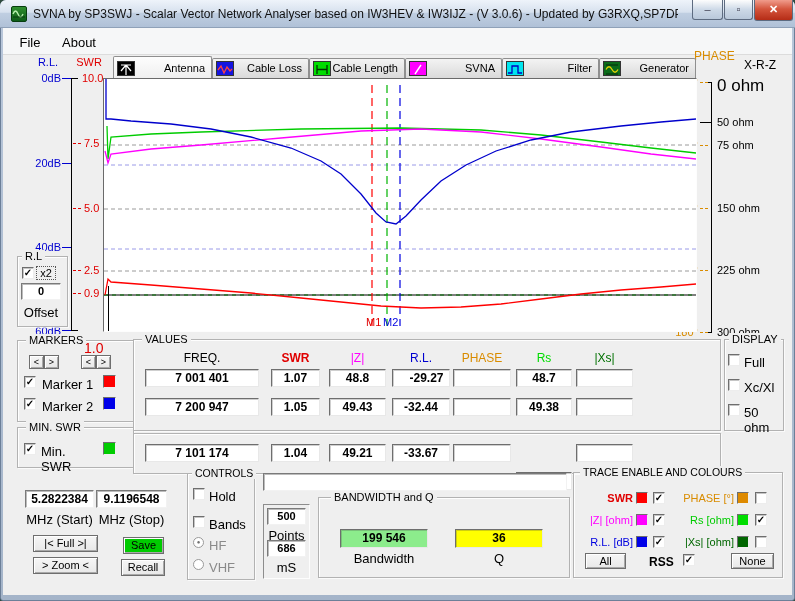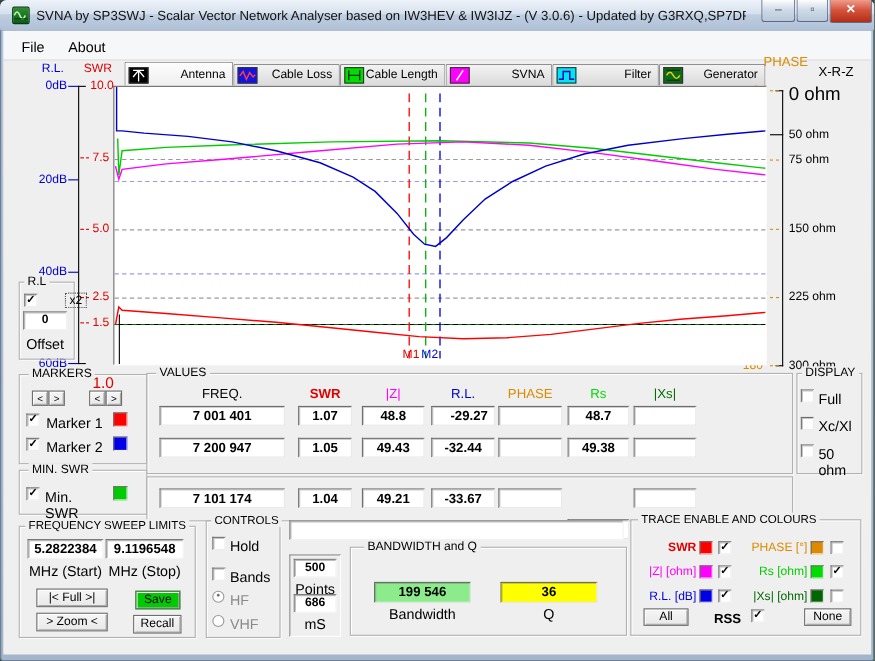--- a/index.html
+++ b/index.html
@@ -110,21 +110,21 @@
 <div class="abs" style="left:62px;top:247px;width:9px;height:1px;background:#0000d0;"></div>
 <div class="abs" style="left:62px;top:330px;width:9px;height:1px;background:#0000d0;"></div>
 <div class="abs dash-red" style="left:73px;top:143px;width:9px;height:1px;"></div>
 <div class="abs dash-red" style="left:73px;top:208px;width:9px;height:1px;"></div>
 <div class="abs dash-red" style="left:73px;top:270px;width:9px;height:1px;"></div>
 <div class="abs dash-red" style="left:73px;top:293px;width:9px;height:1px;"></div>
 <div class="abs" style="left:82px;top:72px;width:26px;font-size:11px;color:#e00000;">10.0</div>
 <div class="abs" style="left:84px;top:137px;width:24px;font-size:11px;color:#e00000;">7.5</div>
 <div class="abs" style="left:84px;top:202px;width:24px;font-size:11px;color:#e00000;">5.0</div>
 <div class="abs" style="left:84px;top:264px;width:24px;font-size:11px;color:#e00000;">2.5</div>
-<div class="abs" style="left:84px;top:287px;width:24px;font-size:11px;color:#e00000;">1.5</div>
+<div class="abs" style="left:84px;top:287px;width:24px;font-size:11px;color:#e00000;">0.9</div>
 <div class="abs" style="left:84px;top:340px;width:24px;font-size:14px;color:#e00000;">1.0</div>
 <div class="abs" style="left:28px;top:72px;width:33px;font-size:11px;color:#0000d0;text-align:right;">0dB</div>
 <div class="abs" style="left:28px;top:157px;width:33px;font-size:11px;color:#0000d0;text-align:right;">20dB</div>
 <div class="abs" style="left:28px;top:241px;width:33px;font-size:11px;color:#0000d0;text-align:right;">40dB</div>
 <div class="abs" style="left:28px;top:325px;width:33px;font-size:11px;color:#0000d0;text-align:right;">60dB</div>
 
 <div class="abs tick" style="left:711px;top:82px;width:1px;height:251px;"></div>
 <div class="abs tick" style="left:705px;top:82px;width:7px;height:1px;"></div>
 <div class="abs tick" style="left:705px;top:332px;width:7px;height:1px;"></div>
 <div class="abs tick" style="left:700px;top:122px;width:12px;height:1px;"></div>
@@ -164,21 +164,21 @@
     <polyline fill="none" stroke-width="1.3" stroke="#0000cc" points="2,0 2,40 7,40 27,42 67,45 107,50 147,58 187,69 217,82 237,95 257,115 272,134 282,143 292,145 302,137 317,121 337,102 362,86 392,72 427,61 467,53 517,47 557,43 592,40"></polyline>
   </svg>
   <div class="abs" style="left:262px;top:237px;width:18px;font-size:11px;color:#e00000;">M1</div>
   <div class="abs" style="left:279px;top:237px;width:18px;font-size:11px;color:#0000e0;">M2</div>
 </div>
 
 <div class="abs frame" style="left:17px;top:256px;width:51px;height:71px;">
   <span class="frame-title" style="left:4px;">R.L</span>
 </div>
 <div class="abs cb" style="left:22px;top:267px;"><span>✓</span></div>
-<div class="abs" style="left:36px;top:266px;width:20px;height:14px;border:1px dotted #555;font-size:11px;text-align:center;color:#000;margin-left:23px;">x2</div>
+<div class="abs" style="left:36px;top:266px;width:20px;height:14px;border:1px dotted #555;font-size:11px;text-align:center;color:#000;">x2</div>
 <div class="abs sunken" style="left:21px;top:283px;width:40px;height:17px;font-size:11px;font-weight:bold;text-align:center;line-height:15px;">0</div>
 <div class="abs lab" style="left:17px;top:305px;width:48px;text-align:center;">Offset</div>
 
 <div class="abs frame" style="left:17px;top:340px;width:117px;height:82px;">
   <span class="frame-title" style="left:8px;">MARKERS</span>
 </div>
 <div class="abs btn3d" style="left:29px;top:355px;width:15px;height:14px;line-height:12px;font-size:9px;">&lt;</div>
 <div class="abs btn3d" style="left:44px;top:355px;width:15px;height:14px;line-height:12px;font-size:9px;">&gt;</div>
 <div class="abs btn3d" style="left:81px;top:355px;width:15px;height:14px;line-height:12px;font-size:9px;">&lt;</div>
 <div class="abs btn3d" style="left:96px;top:355px;width:15px;height:14px;line-height:12px;font-size:9px;">&gt;</div>
@@ -235,23 +235,20 @@
 <div class="abs frame" style="left:724px;top:339px;width:60px;height:92px;">
   <span class="frame-title" style="left:4px;">DISPLAY</span>
 </div>
 <div class="abs cb" style="left:728px;top:354px;"><span></span></div>
 <div class="abs lab" style="left:744px;top:355px;width:38px;">Full</div>
 <div class="abs cb" style="left:728px;top:379px;"><span></span></div>
 <div class="abs lab" style="left:744px;top:380px;width:38px;">Xc/Xl</div>
 <div class="abs cb" style="left:728px;top:404px;"><span></span></div>
 <div class="abs lab" style="left:744px;top:405px;width:40px;">50 ohm</div>
 
-<div class="abs frame" style="left:17px;top:478px;width:161px;height:102px;">
-  <span class="frame-title" style="left:5px;font-size:10.5px;">FREQUENCY SWEEP LIMITS</span>
-</div>
 <input class="abs sunken textfield" style="left: 25px; top: 490px; width: 69px; height: 18px; font-size: 12px; font-weight: bold; text-align: center;" value="5.2822384">
 <input class="abs sunken textfield" style="left: 96px; top: 490px; width: 71px; height: 18px; font-size: 12px; font-weight: bold; text-align: center;" value="9.1196548">
 <div class="abs lab" style="left:25px;top:512px;width:69px;text-align:center;">MHz (Start)</div>
 <div class="abs lab" style="left:96px;top:512px;width:71px;text-align:center;">MHz (Stop)</div>
 <div class="abs btn3d" style="left:33px;top:535px;width:65px;height:17px;line-height:15px;">|&lt; Full &gt;|</div>
 <div class="abs btn3d" style="left: 123px; top: 537px; width: 41px; height: 17px; line-height: 15px; background: rgb(0, 203, 0);">Save</div>
 <div class="abs btn3d" style="left:33px;top:557px;width:65px;height:17px;line-height:15px;">&gt; Zoom &lt;</div>
 <div class="abs btn3d" style="left:121px;top:559px;width:44px;height:17px;line-height:15px;">Recall</div>
 
 <div class="abs frame" style="left:187px;top:473px;width:68px;height:107px;">

